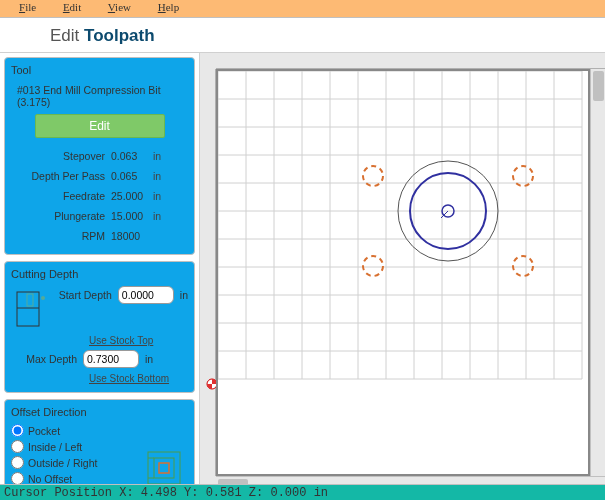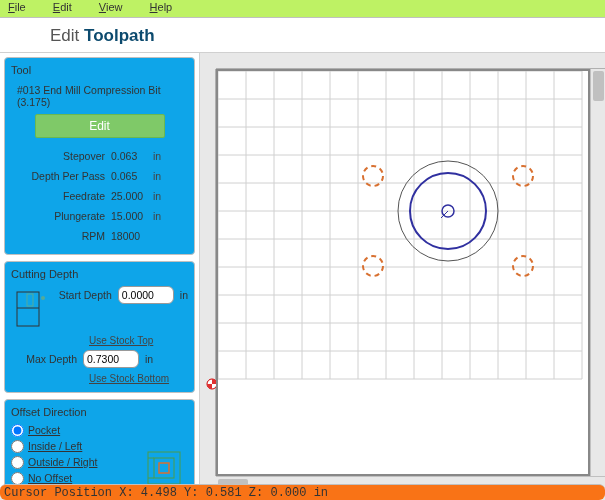--- a/index.html
+++ b/index.html
@@ -2,22 +2,22 @@
 <html><head>
 <meta charset="utf-8">
 <style>
   * { box-sizing: border-box; margin: 0; padding: 0; }
   html, body {
     width: 605px; height: 500px; overflow: hidden;
     font-family: Arial, Helvetica, sans-serif;
     font-size: 11px; color: #333; background: #e8e8e8;
   }
   .menubar {
-    background: #bef264; border-bottom: 1px solid #c0c0c0;
-    height: 18px; padding: 1px 8px; font-size: 11px;
+    background: #fdba74; border-bottom: 1px solid #c0c0c0;
+    height: 18px; padding: 1px 19px; font-size: 11px; font-family: Liberation Serif, serif;
   }
   .menubar span { margin-right: 12px; cursor: default; }
   .menubar span u { text-decoration: underline; }
   .page-title {
     padding: 8px 0 6px 50px; font-size: 17px; color: #555;
     background: #fff; border-bottom: 1px solid #d0d0d0;
   }
   .page-title .strong { font-weight: bold; color: #0c4a6e; }
   .main { display: flex; height: 438px; background: #fff; }
   .sidebar {
@@ -44,21 +44,21 @@
   .depth-input {
     width: 56px; height: 18px; font-size: 10.5px; padding: 1px 3px;
     border: 1px solid #999; border-radius: 6px;
   }
   .depth-unit { margin-left: 6px; font-size: 10.5px; }
   .stock-link {
     font-size: 10px; color: #444; text-decoration: underline;
     margin-left: 78px; cursor: pointer; display: inline-block; margin-bottom: 0;
   }
   .depth-svg { float: left; margin: 2px 4px 2px 2px; }
-  .radio-row { display: flex; align-items: flex-start; margin: 3px 0; font-size: 10.5px; text-decoration: underline; }
+  .radio-row { display: flex; align-items: flex-end; margin: 3px 0; font-size: 10.5px; }
   .radio-row input { margin-right: 4px; }
   .offset-icon { float: right; margin: -38px 6px 0 0; }
   .viewport {
     flex: 1; position: relative; background: #e8e8e8; padding: 0;
     display: flex; flex-direction: column;
   }
   .ruler-h {
     height: 16px; background: #e8e8e8; border-bottom: 1px solid #b0b0b0;
     margin-left: 16px;
   }
@@ -85,24 +85,23 @@
   }
   .hthumb {
     position: absolute; left: 2px; top: 2px; height: 11px; width: 30px;
     background: #c0c0c0; border-radius: 2px;
   }
   .origin-marker {
     position: absolute; left: 6px; bottom: 86px; width: 12px; height: 12px;
   }
   .statusbar {
     position: absolute; left: 0; bottom: 0; width: 100%; height: 16px;
-    background: #f97316; border-top: 1px solid #c0c0c0;
+    background: #14b8a6; border-top: 1px solid #c0c0c0;
     font-family: "Courier New", monospace; font-size: 12px; color: #333;
     padding: 1px 4px;
-    border-radius: 6px;
   }
 </style>
 </head>
 <body>
 
 <div class="menubar">
   <span><u>F</u><span>ile</span></span>
   <span><u>E</u><span>dit</span></span>
   <span><u>V</u><span>iew</span></span>
   <span><u>H</u><span>elp</span></span>

